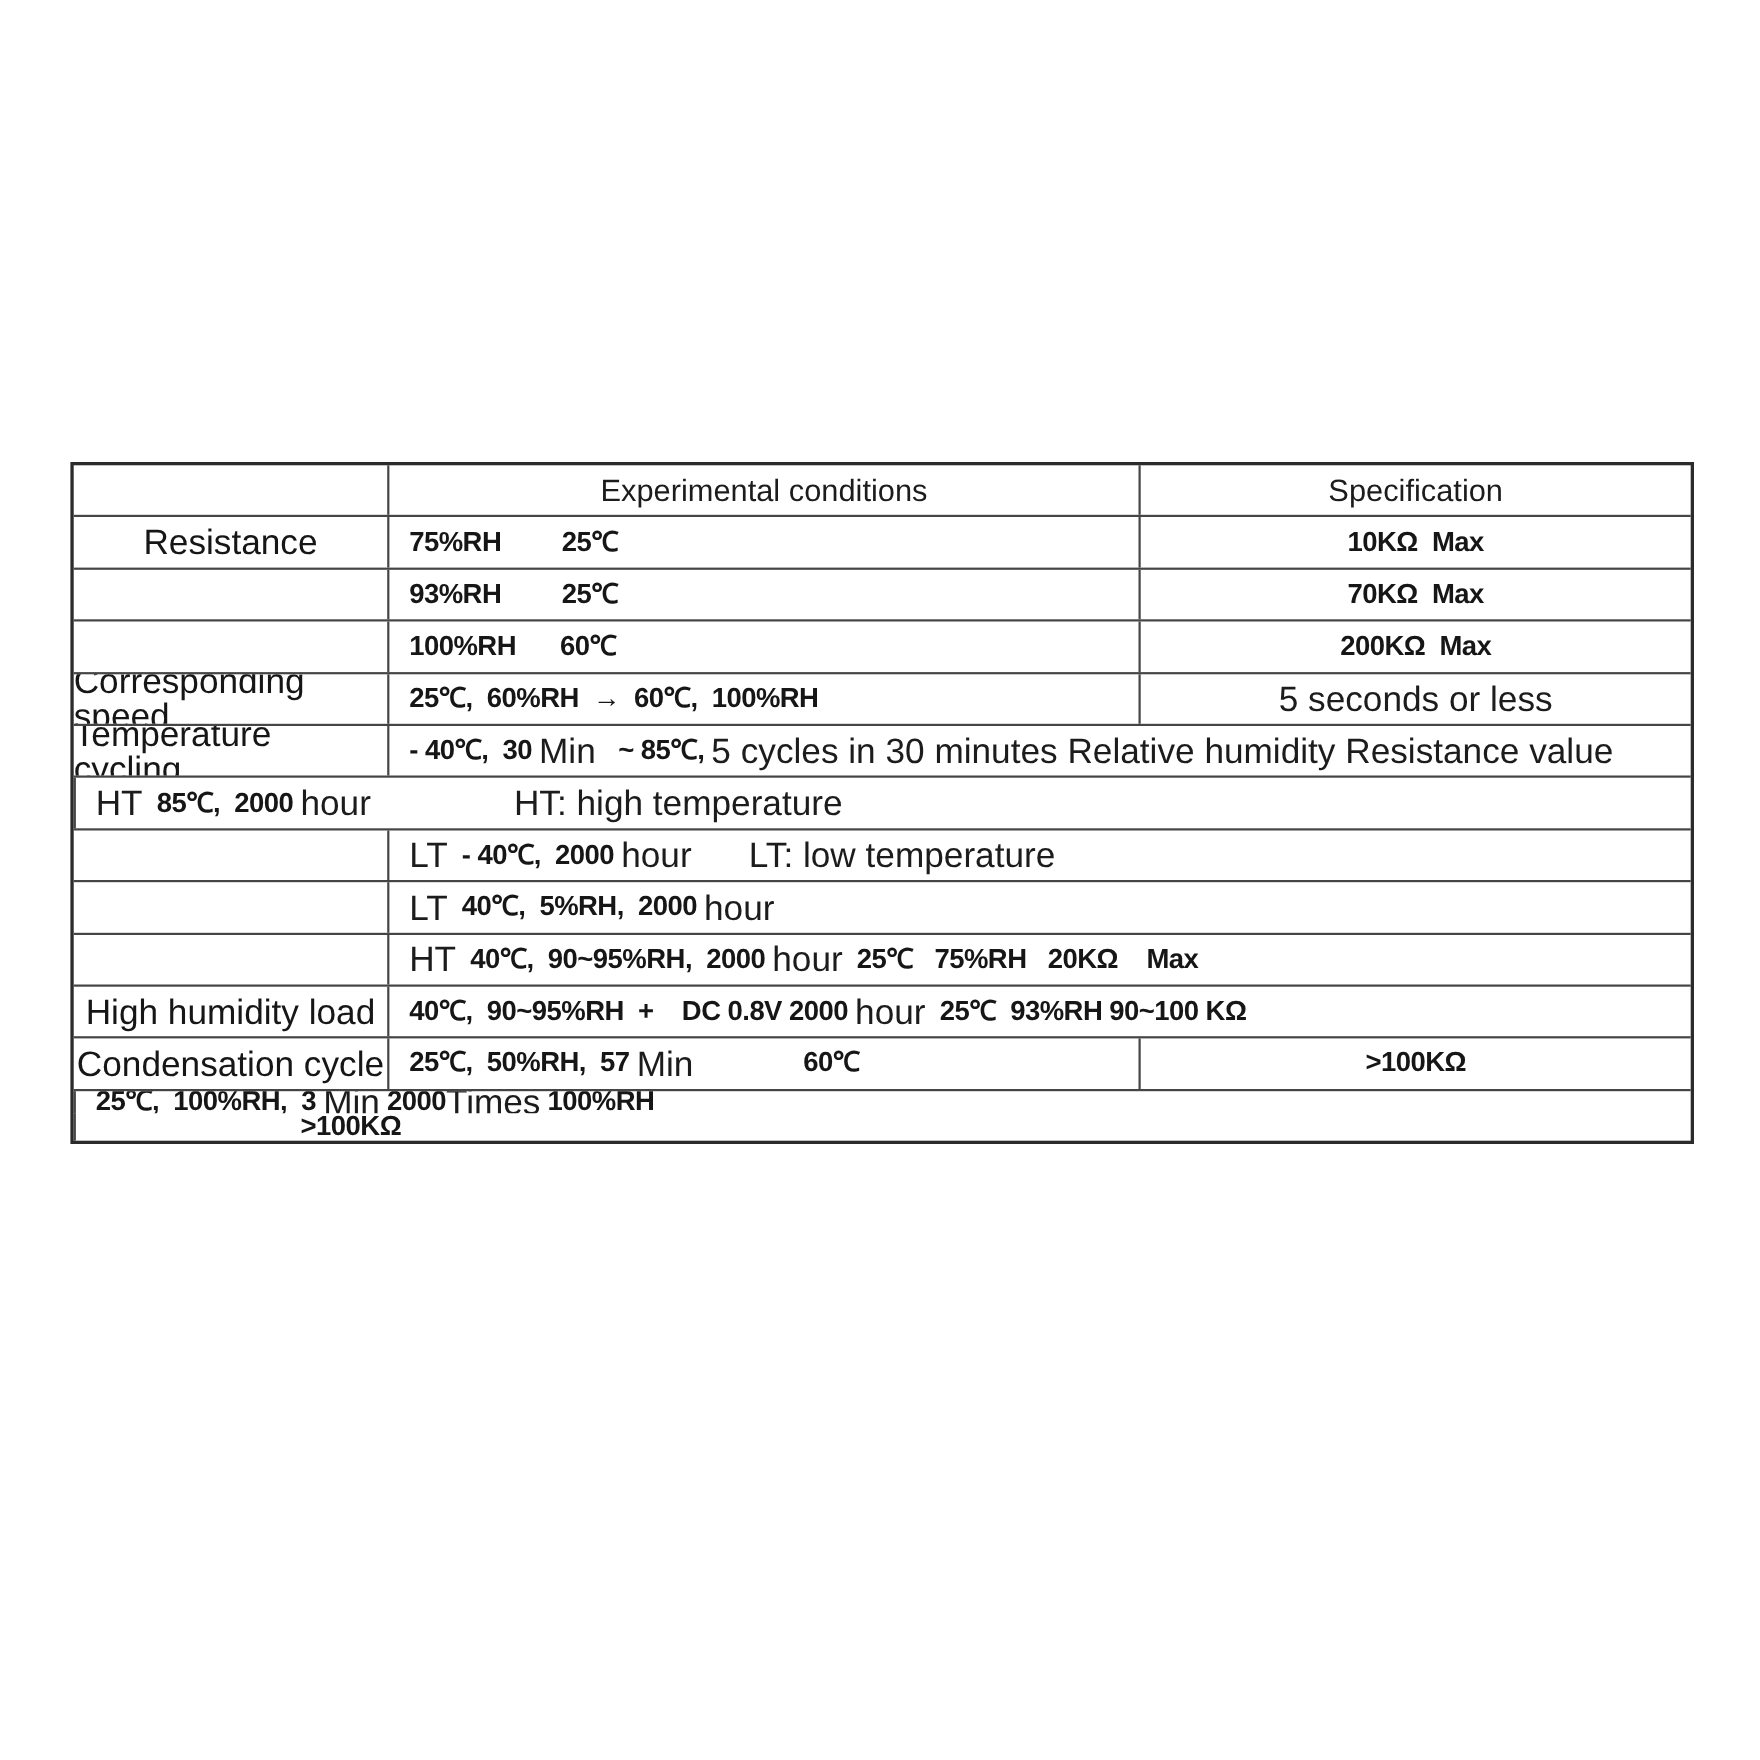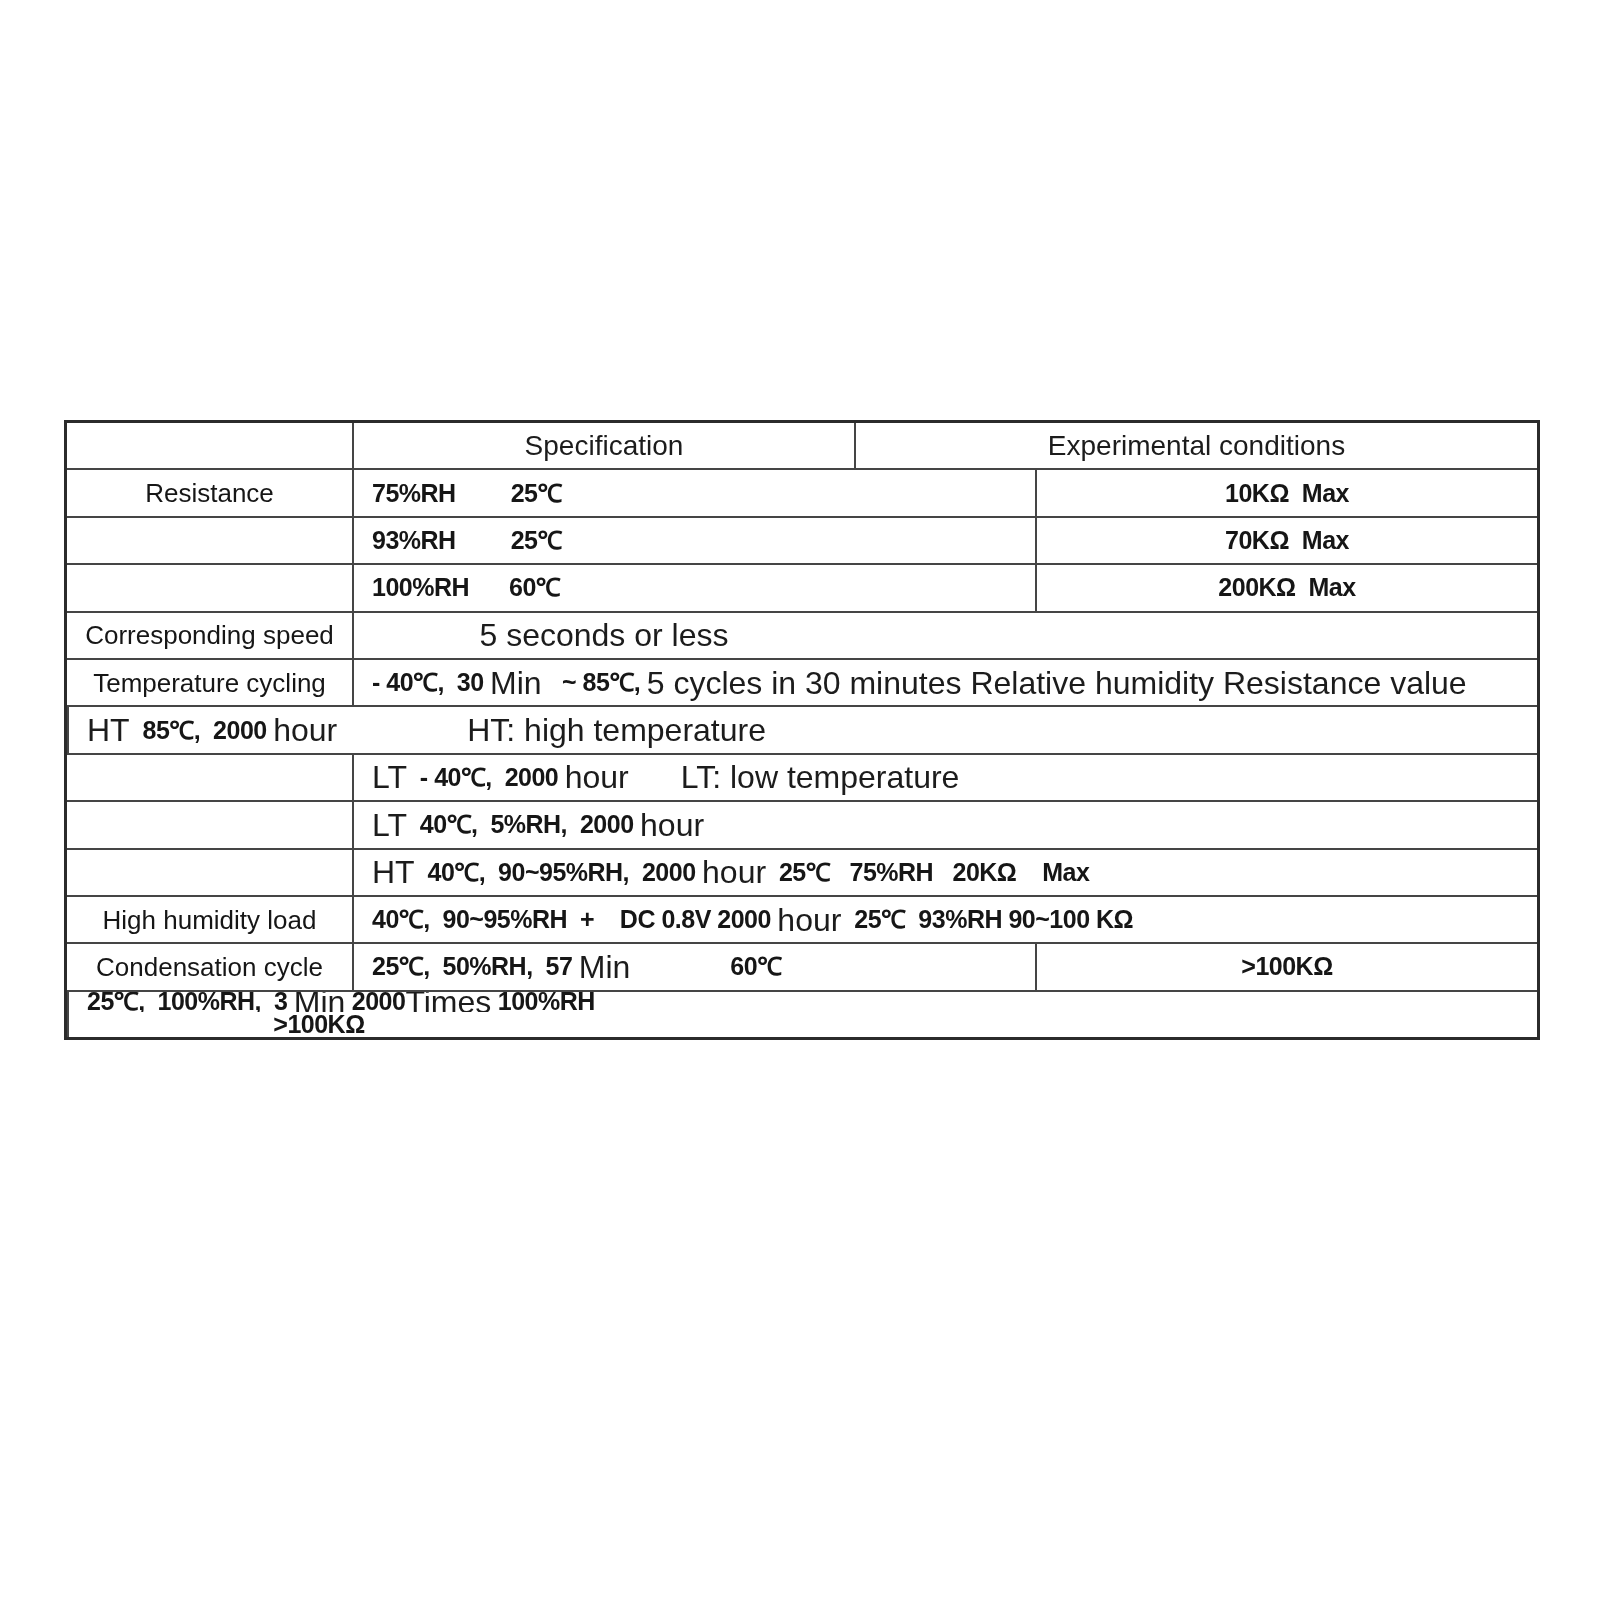--- a/index.html
+++ b/index.html
@@ -16,31 +16,31 @@
   .trow:last-child { border-bottom:none;flex-direction:column; }
   .cell { display:flex; align-items:center; box-sizing:border-box; overflow:hidden; }
   .c-label { width:285px; flex:none; justify-content:center; }
   .c-cond  { flex:1; border-left:2px solid #454545; padding-left:18px; white-space:pre; }
   .c-cond.center { justify-content:center; padding-left:0; }
   .c-spec  { width:502px; flex:none; border-left:2px solid #454545; justify-content:center; white-space:pre; }
   .seg { display:inline-block; line-height:1; }
   .seg.big { font-size:25px; font-weight:600; letter-spacing:-0.5px; color:#161616; }
   .seg.med { font-size:32px; font-weight:400; color:#1c1c1c; }
   .seg.hdr { font-size:28px; font-weight:400; color:#1c1c1c; }
-  .seg.lbl { font-size:26px; font-weight:400; color:#161616; }
+  .seg.lbl { font-size:32px; font-weight:400; color:#161616; }
 </style>
 </head>
 <body>
 
 <div class="canvas">
   <div class="spec-table">
       <div class="trow">
         <div class="cell c-label"></div>
+        <div class="cell c-cond center"><div class="seg hdr">Experimental conditions</div></div>
         <div class="cell c-spec"><div class="seg hdr">Specification</div></div>
-        <div class="cell c-cond center"><div class="seg hdr">Experimental conditions</div></div>
       </div>
       <div class="trow">
         <div class="cell c-label">
           <div class="seg lbl">Resistance</div>
         </div>
         <div class="cell c-cond"><div class="seg big">75%RH</div><div class="seg big" style="margin-left: 55px;">25℃</div></div>
         <div class="cell c-spec"><div class="seg big">10KΩ  Max</div></div>
       </div>
       <div class="trow">
         <div class="cell c-label"></div>
@@ -49,20 +49,21 @@
       </div>
       <div class="trow">
         <div class="cell c-label"></div>
         <div class="cell c-cond"><div class="seg big">100%RH</div><div class="seg big" style="margin-left: 40px;">60℃</div></div>
         <div class="cell c-spec"><div class="seg big">200KΩ  Max</div></div>
       </div>
       <div class="trow">
         <div class="cell c-label">
           <div class="seg lbl">Corresponding speed</div>
         </div>
+        <div class="cell c-cond"><div class="seg big">25℃,  60%RH  →  60℃,  100%RH</div></div>
         <div class="cell c-spec"><div class="seg med">5 seconds or less</div></div>
       </div>
       <div class="trow">
         <div class="cell c-label">
           <div class="seg lbl">Temperature cycling</div>
         </div>
         <div class="cell c-cond"><div class="seg big">- 40℃,  30 </div><div class="seg med">Min</div><div class="seg big" style="margin-left: 14px;"> ~ 85℃, </div><div class="seg med">5 cycles in 30 minutes Relative humidity Resistance value</div></div>
       </div>
       <div class="trow">
         <div class="cell c-cond"><div class="seg med">HT</div><div class="seg big">  85℃,  2000 </div><div class="seg med">hour</div><div class="seg med" style="margin-left: 130px;">HT: high temperature</div></div>

